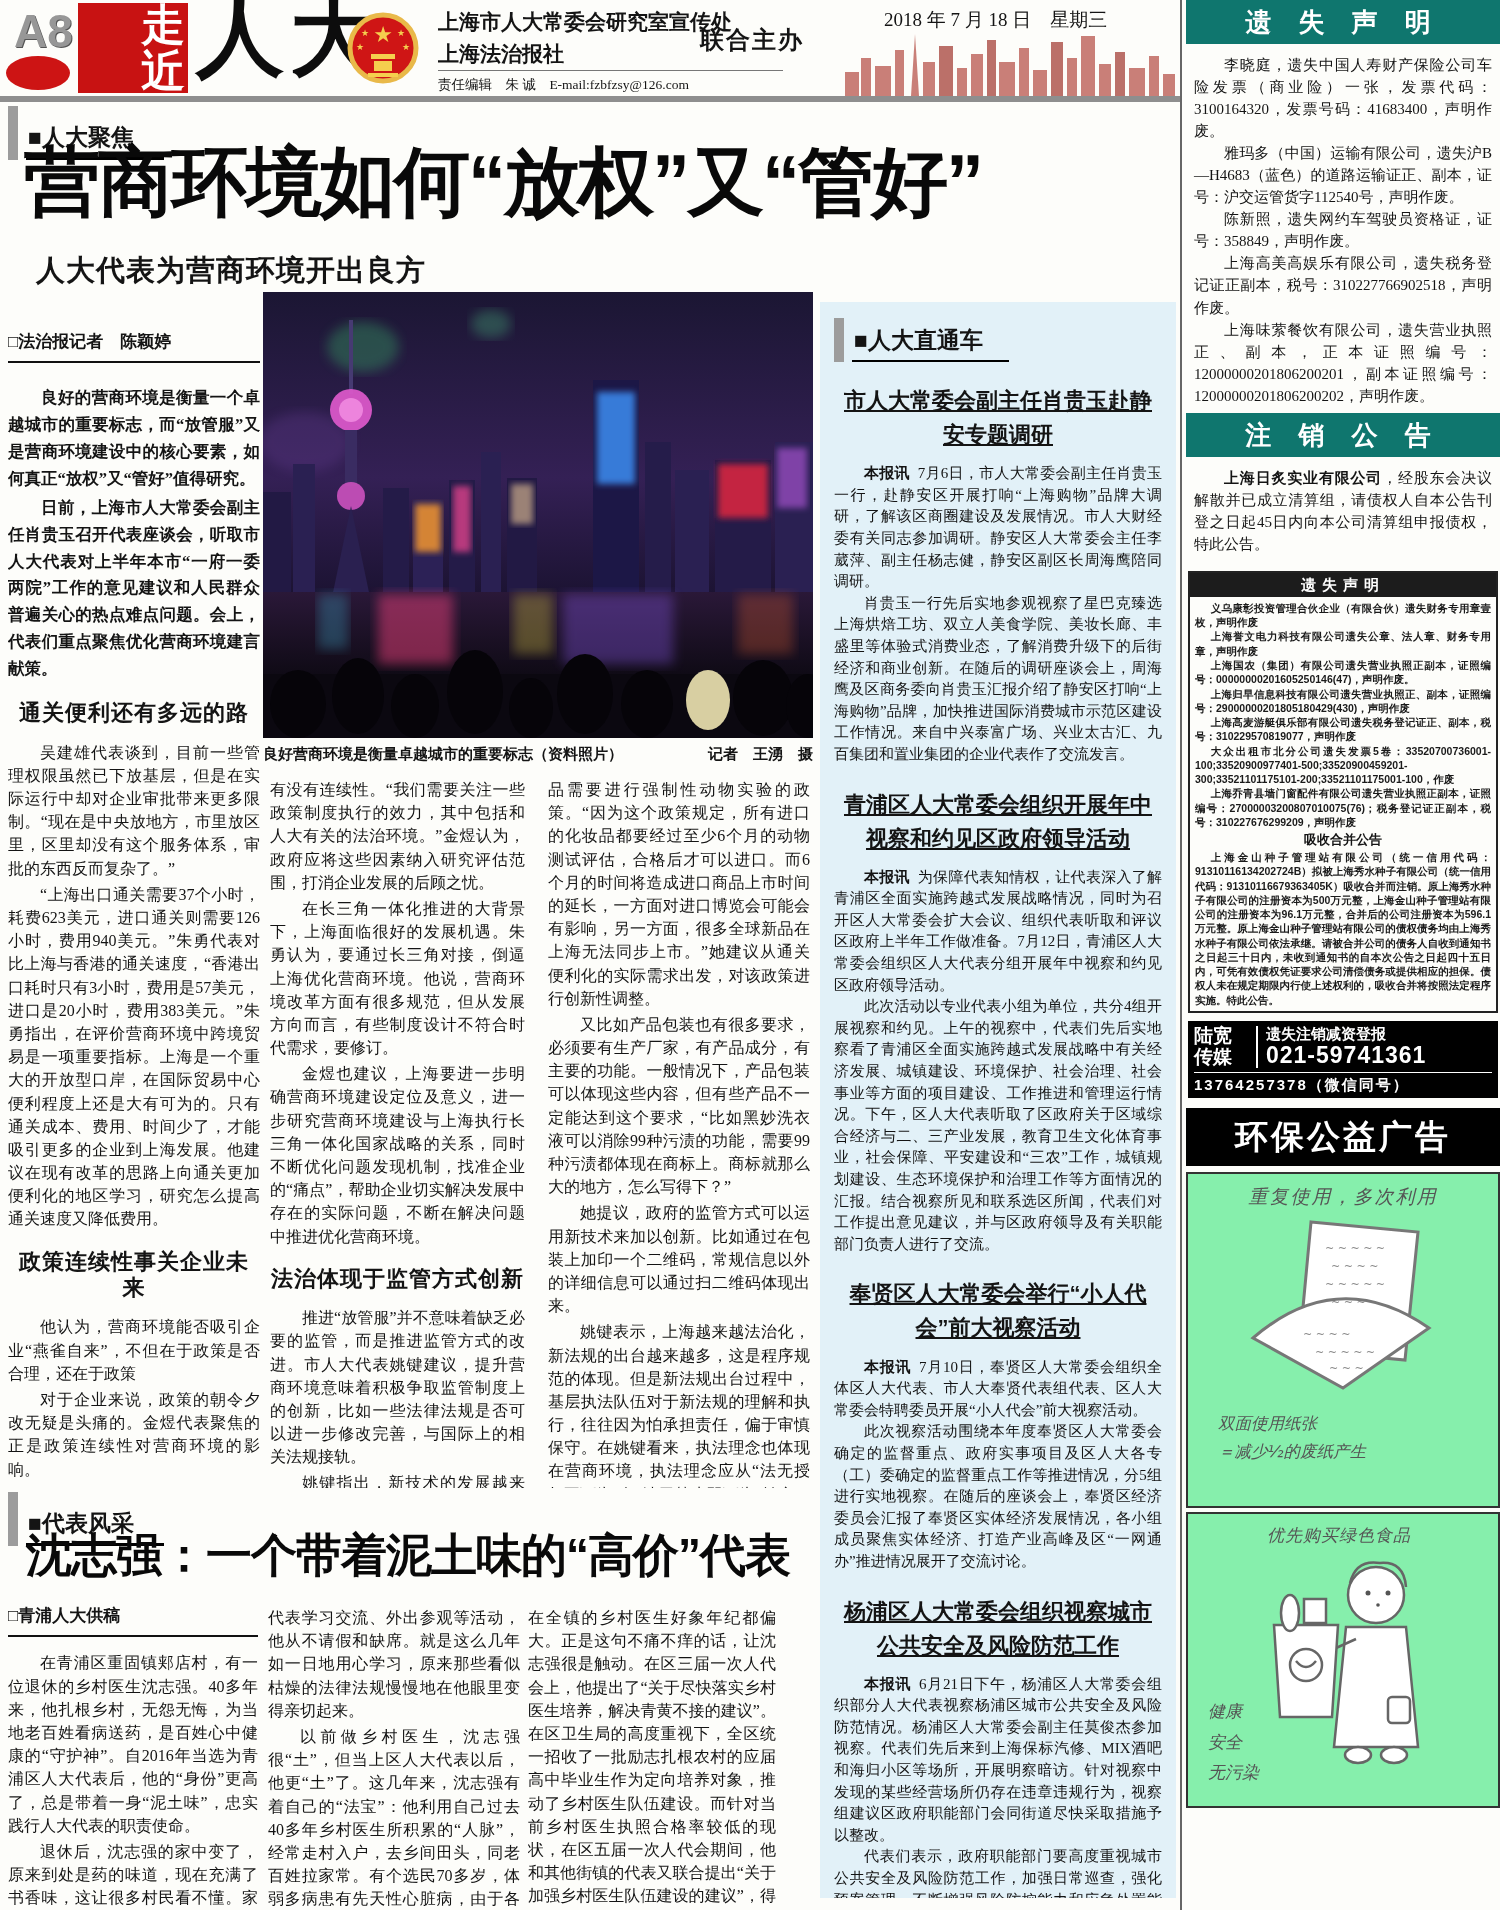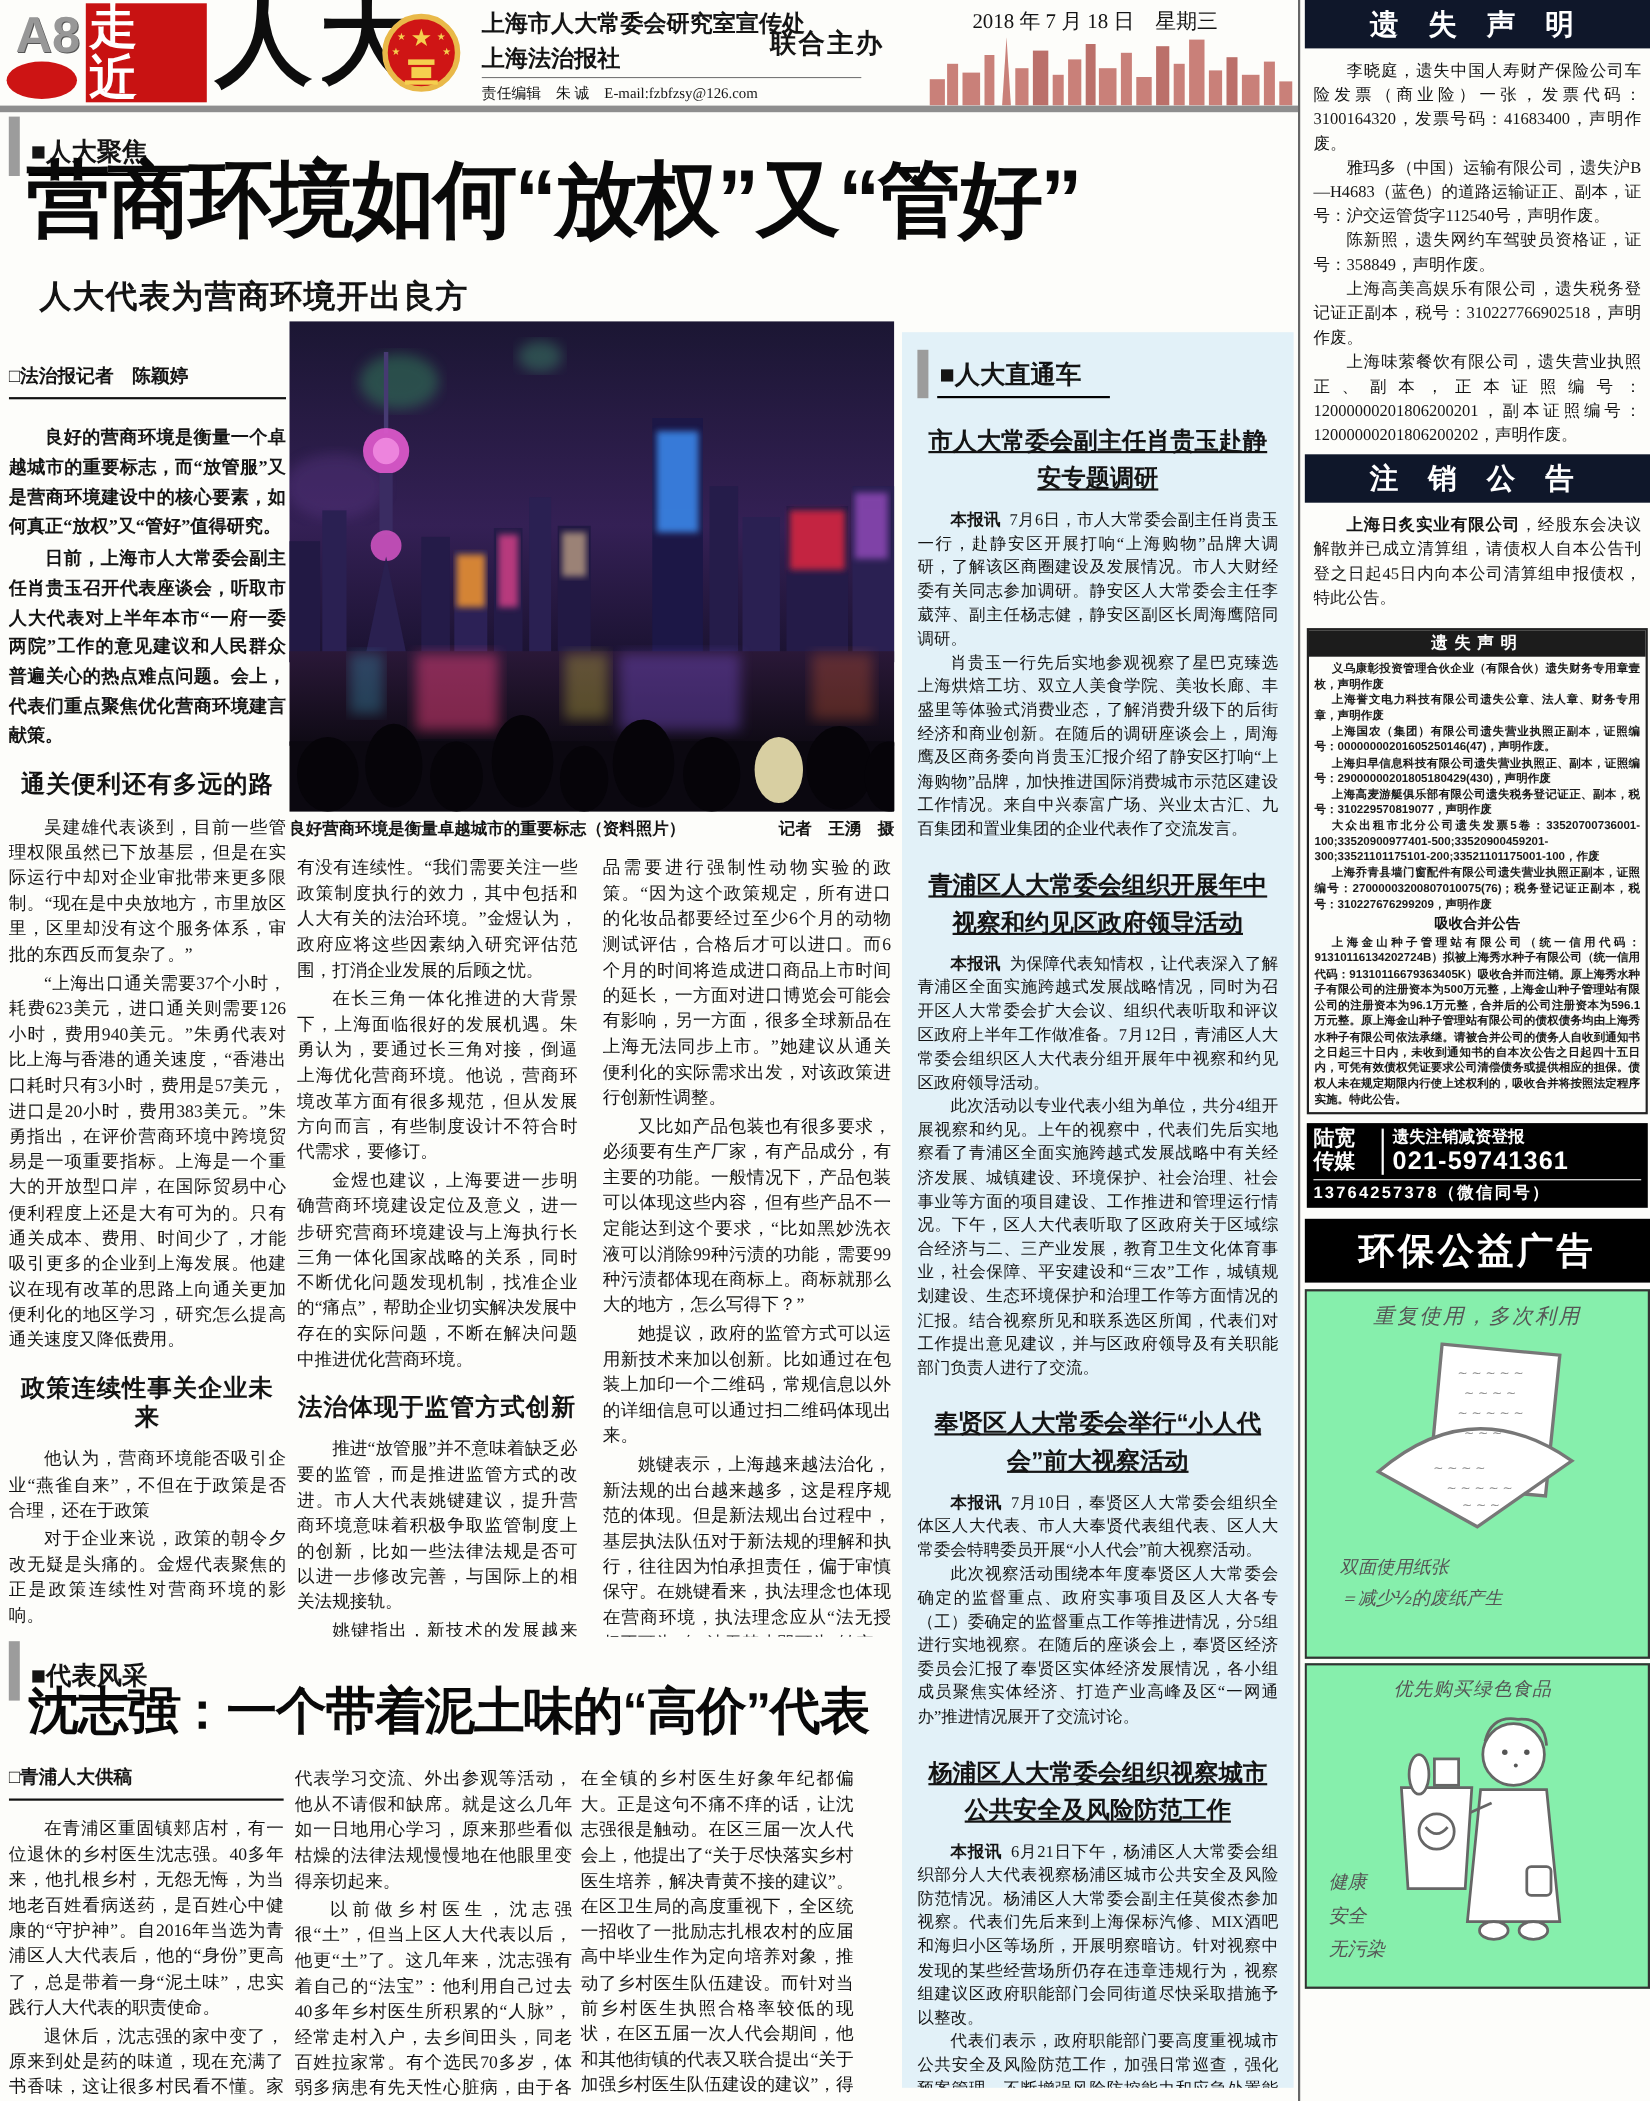--- a/index.html
+++ b/index.html
@@ -11,21 +11,21 @@
   }
   .abs { position:absolute; }
   .sans { font-family:"Liberation Sans","DejaVu Sans",sans-serif; }
 
   
   .mast { left:0; top:0; width:1180px; height:96px; }
   .mast-rule { left:0; top:96px; width:1180px; height:6px; background:#8e8e8e; }
   .a8-oval { left:6px; top:56px; width:64px; height:34px; background:#cd1414; border-radius:50%; }
   .a8-text { left:14px; top:8px; font:900 46px/1 "Liberation Sans",sans-serif; color:#979797; text-shadow:1px 1px 0 #555; }
   .zoujin { left:78px; top:3px; width:110px; height:90px; background:#c81212; color:#fff;
-            display:flex; align-items:center; justify-content:flex-start; }
+            display:flex; align-items:center; justify-content:flex-end; }
   .zoujin span { width:50px; font:900 44px/1.05 "Liberation Sans",sans-serif; word-break:break-all; text-align:center; }
   .renda { left:196px; top:-8px; font:900 88px/1 "Liberation Sans",sans-serif; letter-spacing:6px; color:#0d0d0d; }
   .emblem { left:344px; top:6px; width:78px; height:86px; }
   .orgs { left:438px; top:8px; width:345px; }
   .orgs .l1 { font:bold 21px/1.35 "Liberation Sans",sans-serif; }
   .orgs .l2 { font:bold 21px/1.35 "Liberation Sans",sans-serif; margin-top:4px; }
   .editor { left:438px; top:70px; width:345px; font:13.5px/1.3 "Liberation Serif",serif; border-top:1px solid #777; padding-top:5px; }
   .joint { left:700px; top:28px; font:bold 24px/1 "Liberation Sans",sans-serif; letter-spacing:2px; }
   .dateline { left:884px; top:10px; font:19px/1 "Liberation Serif",serif; }
   .skyline { left:845px; top:28px; width:330px; height:68px; }
@@ -52,21 +52,21 @@
   
   .dt { background:#e2f1f8; padding:16px 14px; overflow:hidden; }
   .dt .sec-text { padding:10px 26px 8px 2px; border-bottom:2px solid #000; }
   .dt h4 { font:bold 22px/1.55 "Liberation Sans",sans-serif; text-align:center; margin:22px 2px 10px;text-decoration:underline; }
   .dt p { font-size:15px; line-height:1.44; margin:0; text-indent:2em; text-align:justify; }
   .lead { font-family:"Liberation Sans",sans-serif; font-weight:bold; margin-right:8px; }
 
   
   .rail { left:1186px; top:0; width:314px; height:1910px; overflow:hidden; }
   .rail-sep { left:1180px; top:0; width:2px; height:1910px; background:#666; }
-  .rail-h { background:#0f172a; color:#fff; font:bold 26px/44px "Liberation Sans",sans-serif; text-align:center; letter-spacing:10px; }
+  .rail-h { background:#0f766e; color:#fff; font:bold 26px/44px "Liberation Sans",sans-serif; text-align:center; letter-spacing:10px; }
   .rail-notices { padding:10px 8px 6px; }
   .rail-notices p, .cancel-box p { font-size:15px; line-height:1.47; margin:0; text-indent:2em; text-align:justify; }
   .cancel-box { padding:10px 8px; }
   .cancel-lead { font-weight:bold; font-family:"Liberation Sans",sans-serif; }
   .dense-box { border:2px solid #222; margin:6px 2px 0; }
   .dense-h { background:#1c1c1c; color:#fff; font:bold 15px/24px "Liberation Sans",sans-serif; text-align:center; letter-spacing:6px; }
   .dense-body { padding:4px 5px; }
   .dense-body p { font:bold 10.5px/1.36 "Liberation Sans",sans-serif; margin:0; text-indent:1.5em; text-align:justify; color:#1a1a1a; }
   .merge-h { font:bold 13px/1.3 "Liberation Sans",sans-serif; text-align:center; margin:3px 0 1px; }
   .adbar { background:#000; color:#fff; margin:8px 2px 0; padding:5px 6px 4px; }

